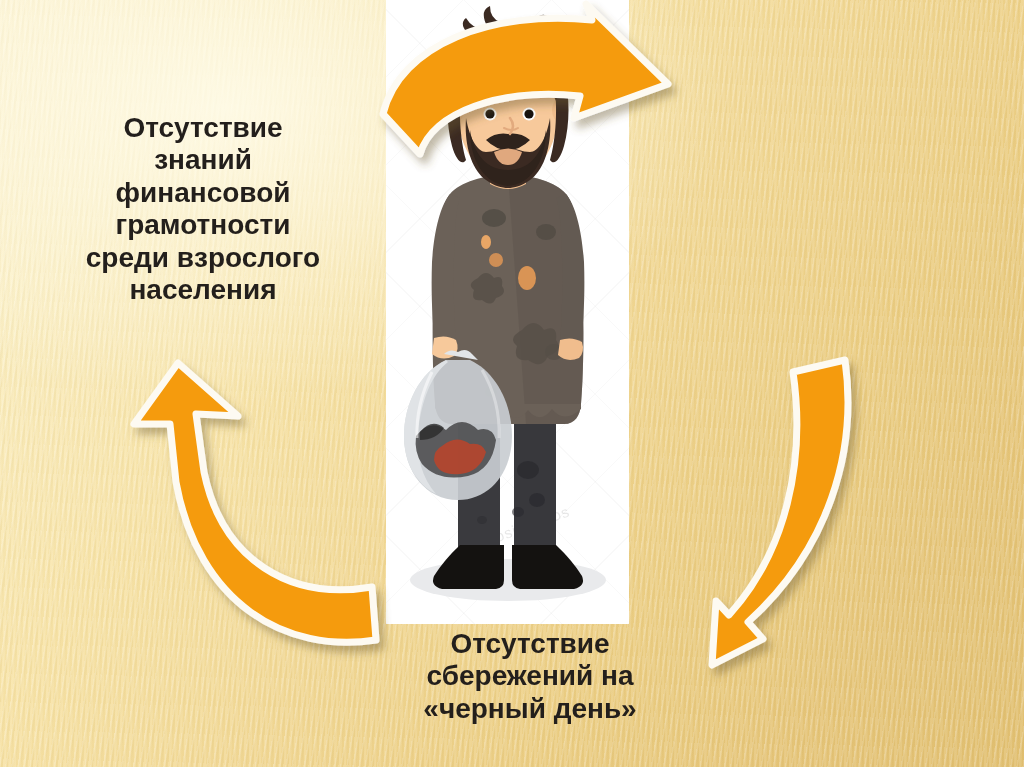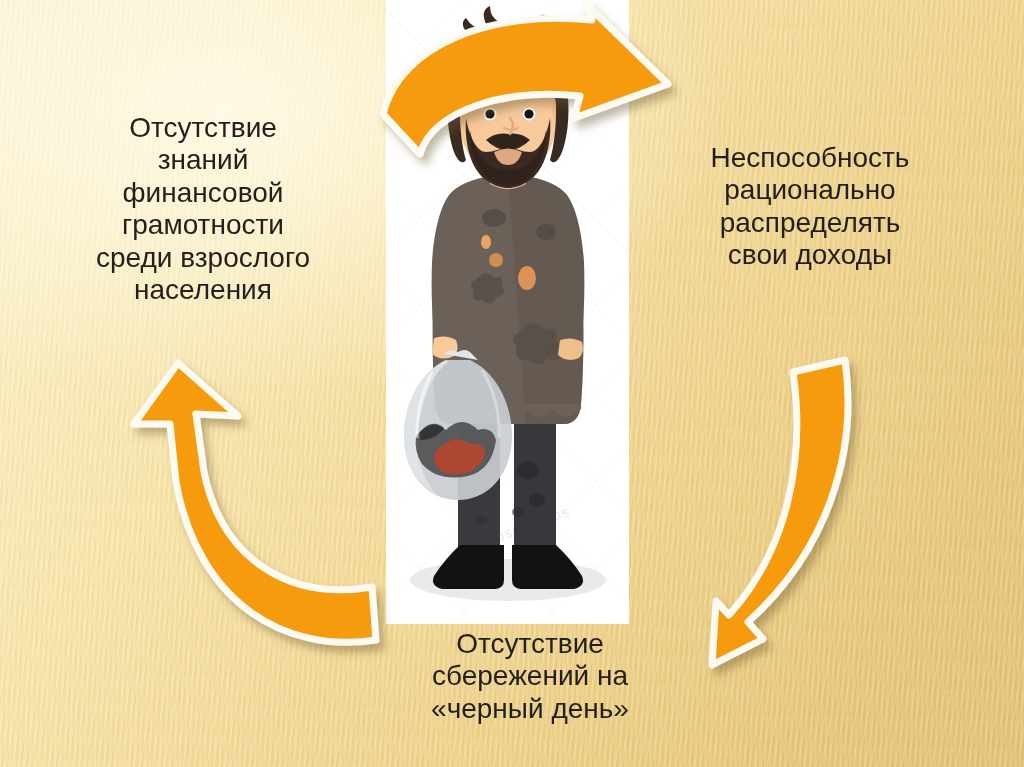--- a/index.html
+++ b/index.html
@@ -106,20 +106,21 @@
 
   
   .cap {
     position: absolute;
     color: #231f1c;
     text-align: center;
     line-height: 1.16;
     font-family: "Liberation Sans", sans-serif;
     white-space: pre-line;
     font-size: 28px;
+    font-weight: bold;
   }
   #cap-left {
     left: 8px;
     top: 112px;
     width: 390px;
   }
   #cap-right {
     left: 660px;
     top: 142px;
     width: 300px;
@@ -312,22 +313,18 @@
     </g>
   </svg>
 
   <div class="cap" id="cap-left">Отсутствие
 знаний
 финансовой
 грамотности
 среди взрослого
 населения</div>
 
-  <div class="cap" id="cap-right">Неспособность
-рационально
-распределять
-свои доходы</div>
 
   <div class="cap" id="cap-bottom">Отсутствие
 сбережений на
 «черный день»</div>
 
 </div>
 
 </body></html>

